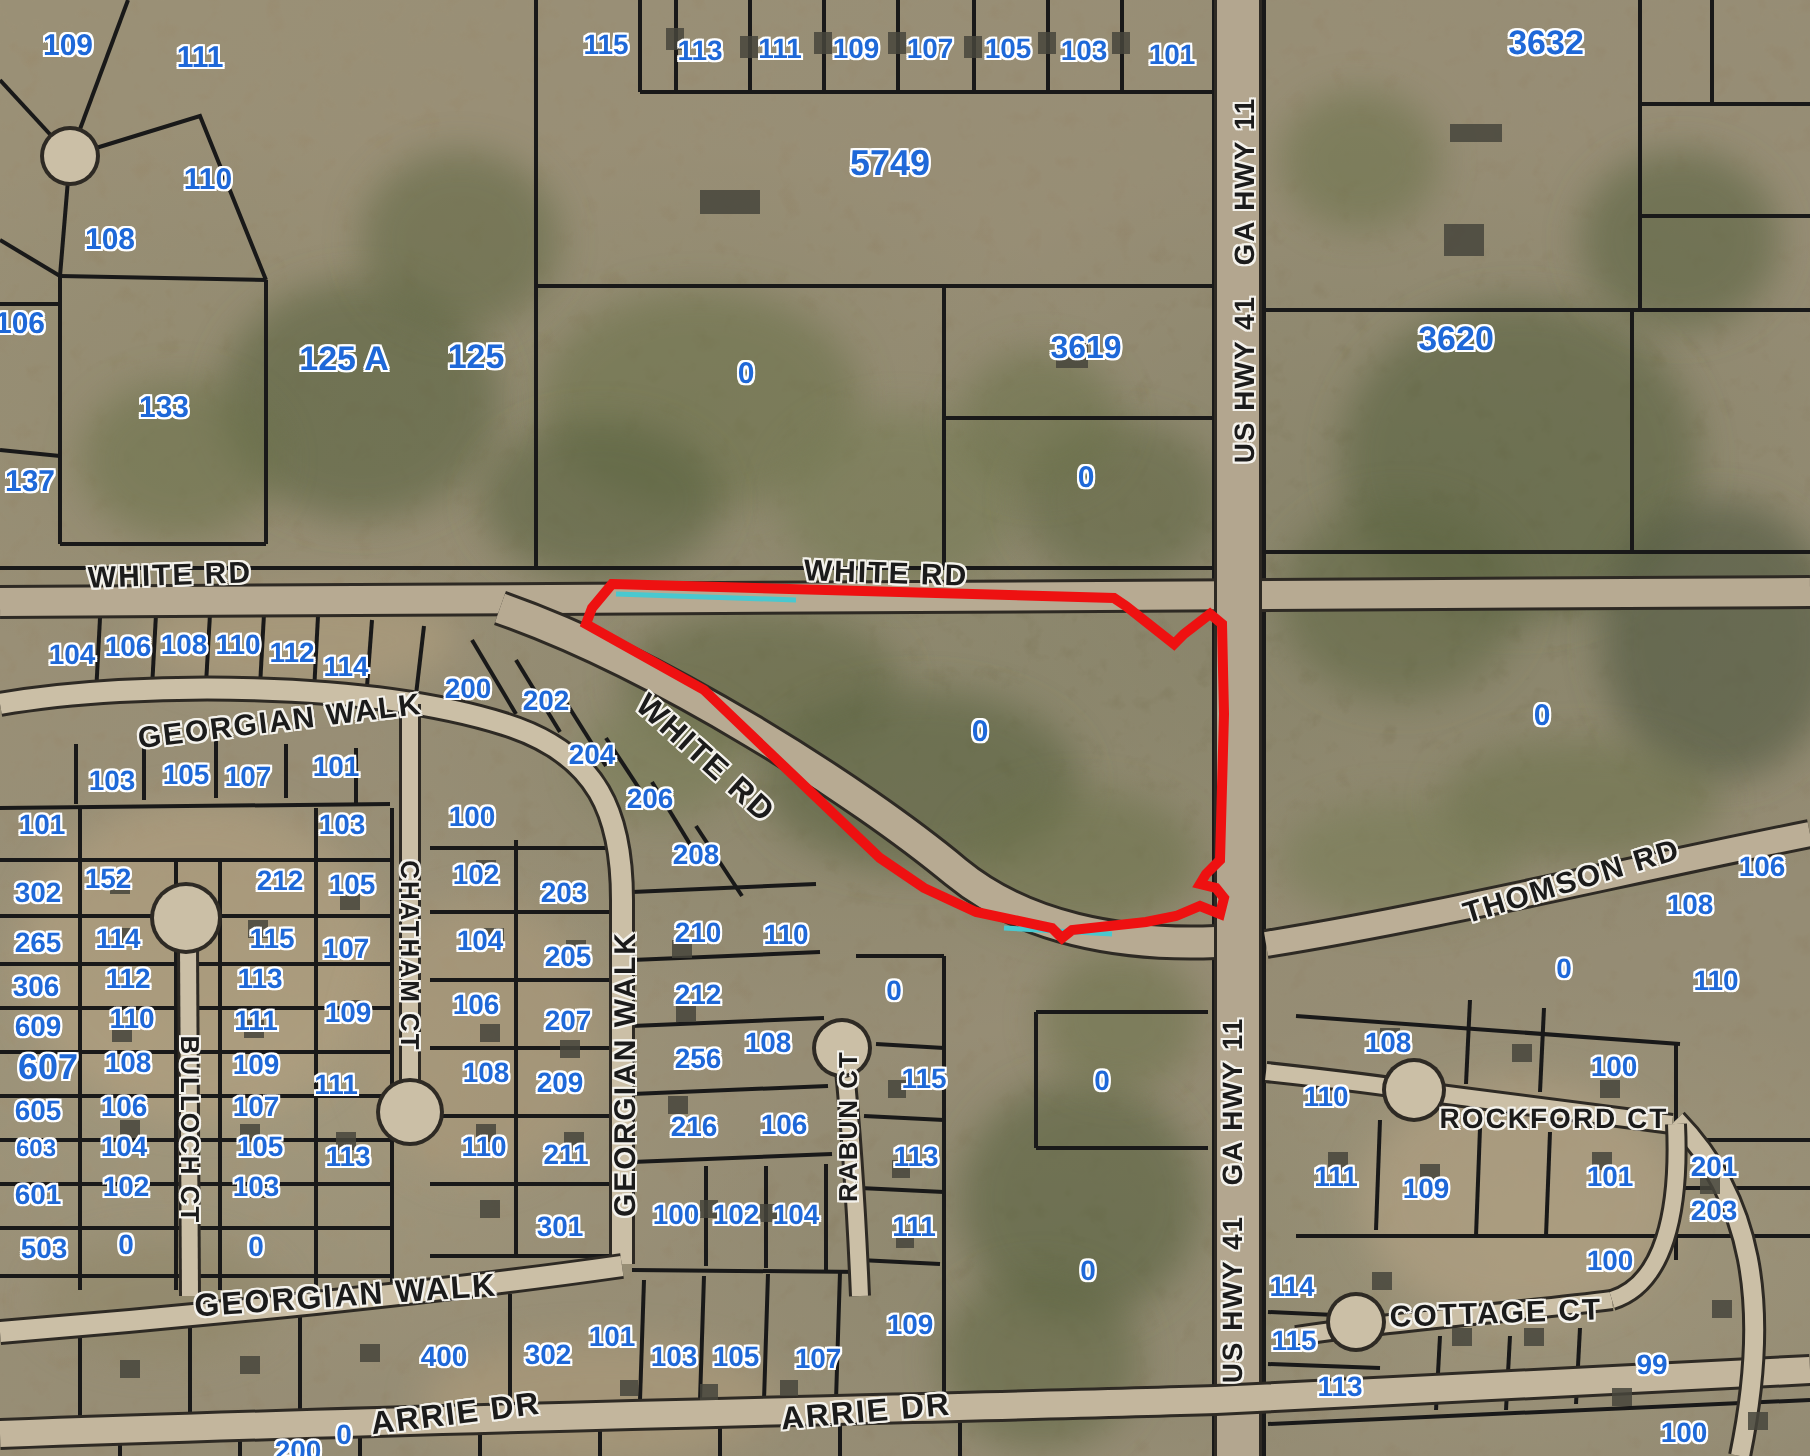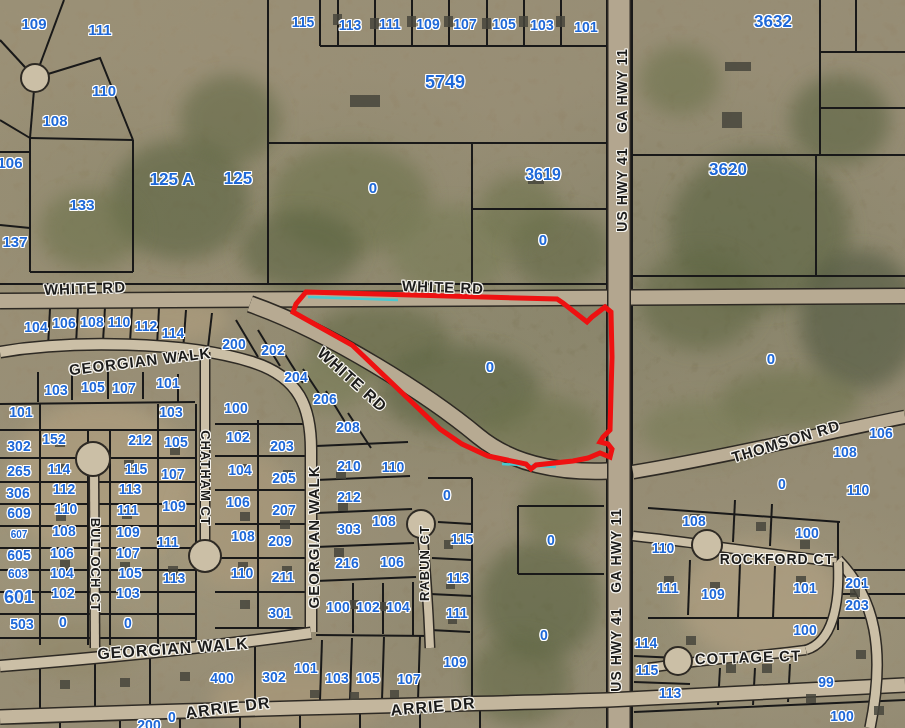--- a/index.html
+++ b/index.html
@@ -361,52 +361,52 @@
       <div class="lbl parcel-lbl" style="left: 59px; top: 469px; font-size: 14px; transform: translate(-50%, -50%) rotate(0deg);">114</div>
       <div class="lbl parcel-lbl" style="left: 136px; top: 469px; font-size: 14px; transform: translate(-50%, -50%) rotate(0deg);">115</div>
       <div class="lbl parcel-lbl" style="left: 173px; top: 474px; font-size: 14px; transform: translate(-50%, -50%) rotate(0deg);">107</div>
       <div class="lbl parcel-lbl" style="left: 18px; top: 493px; font-size: 14px; transform: translate(-50%, -50%) rotate(0deg);">306</div>
       <div class="lbl parcel-lbl" style="left: 64px; top: 489px; font-size: 14px; transform: translate(-50%, -50%) rotate(0deg);">112</div>
       <div class="lbl parcel-lbl" style="left: 130px; top: 489px; font-size: 14px; transform: translate(-50%, -50%) rotate(0deg);">113</div>
       <div class="lbl parcel-lbl" style="left: 19px; top: 513px; font-size: 14px; transform: translate(-50%, -50%) rotate(0deg);">609</div>
       <div class="lbl parcel-lbl" style="left: 66px; top: 509px; font-size: 14px; transform: translate(-50%, -50%) rotate(0deg);">110</div>
       <div class="lbl parcel-lbl" style="left: 128px; top: 510px; font-size: 14px; transform: translate(-50%, -50%) rotate(0deg);">111</div>
       <div class="lbl parcel-lbl" style="left: 174px; top: 506px; font-size: 14px; transform: translate(-50%, -50%) rotate(0deg);">109</div>
-      <div class="lbl parcel-lbl" style="left: 19px; top: 534px; font-size: 10px; transform: translate(-50%, -50%) rotate(0deg);">607</div>
+      <div class="lbl parcel-lbl" style="left: 19px; top: 534px; font-size: 18px; transform: translate(-50%, -50%) rotate(0deg); padding-left: 10px;">607</div>
       <div class="lbl parcel-lbl" style="left: 64px; top: 531px; font-size: 14px; transform: translate(-50%, -50%) rotate(0deg);">108</div>
       <div class="lbl parcel-lbl" style="left: 128px; top: 532px; font-size: 14px; transform: translate(-50%, -50%) rotate(0deg);">109</div>
       <div class="lbl parcel-lbl" style="left: 168px; top: 542px; font-size: 14px; transform: translate(-50%, -50%) rotate(0deg);">111</div>
       <div class="lbl parcel-lbl" style="left: 19px; top: 555px; font-size: 14px; transform: translate(-50%, -50%) rotate(0deg);">605</div>
       <div class="lbl parcel-lbl" style="left: 62px; top: 553px; font-size: 14px; transform: translate(-50%, -50%) rotate(0deg);">106</div>
       <div class="lbl parcel-lbl" style="left: 128px; top: 553px; font-size: 14px; transform: translate(-50%, -50%) rotate(0deg);">107</div>
       <div class="lbl parcel-lbl" style="left: 174px; top: 578px; font-size: 14px; transform: translate(-50%, -50%) rotate(0deg);">113</div>
       <div class="lbl parcel-lbl" style="left: 18px; top: 574px; font-size: 12px; transform: translate(-50%, -50%) rotate(0deg);">603</div>
       <div class="lbl parcel-lbl" style="left: 62px; top: 573px; font-size: 14px; transform: translate(-50%, -50%) rotate(0deg);">104</div>
       <div class="lbl parcel-lbl" style="left: 130px; top: 573px; font-size: 14px; transform: translate(-50%, -50%) rotate(0deg);">105</div>
-      <div class="lbl parcel-lbl" style="left: 19px; top: 597px; font-size: 18px; transform: translate(-50%, -50%) rotate(0deg);">601</div>
+      <div class="lbl parcel-lbl" style="left: 19px; top: 597px; font-size: 14px; transform: translate(-50%, -50%) rotate(0deg);">601</div>
       <div class="lbl parcel-lbl" style="left: 63px; top: 593px; font-size: 14px; transform: translate(-50%, -50%) rotate(0deg);">102</div>
       <div class="lbl parcel-lbl" style="left: 128px; top: 593px; font-size: 14px; transform: translate(-50%, -50%) rotate(0deg);">103</div>
       <div class="lbl parcel-lbl" style="left: 22px; top: 624px; font-size: 14px; transform: translate(-50%, -50%) rotate(0deg);">503</div>
       <div class="lbl parcel-lbl" style="left: 63px; top: 622px; font-size: 14px; transform: translate(-50%, -50%) rotate(0deg);">0</div>
       <div class="lbl parcel-lbl" style="left: 128px; top: 623px; font-size: 14px; transform: translate(-50%, -50%) rotate(0deg);">0</div>
       <div class="lbl parcel-lbl" style="left: 236px; top: 408px; font-size: 14px; transform: translate(-50%, -50%) rotate(0deg);">100</div>
       <div class="lbl parcel-lbl" style="left: 238px; top: 437px; font-size: 14px; transform: translate(-50%, -50%) rotate(0deg);">102</div>
       <div class="lbl parcel-lbl" style="left: 282px; top: 446px; font-size: 14px; transform: translate(-50%, -50%) rotate(0deg);">203</div>
       <div class="lbl parcel-lbl" style="left: 240px; top: 470px; font-size: 14px; transform: translate(-50%, -50%) rotate(0deg);">104</div>
       <div class="lbl parcel-lbl" style="left: 284px; top: 478px; font-size: 14px; transform: translate(-50%, -50%) rotate(0deg);">205</div>
       <div class="lbl parcel-lbl" style="left: 238px; top: 502px; font-size: 14px; transform: translate(-50%, -50%) rotate(0deg);">106</div>
       <div class="lbl parcel-lbl" style="left: 284px; top: 510px; font-size: 14px; transform: translate(-50%, -50%) rotate(0deg);">207</div>
       <div class="lbl parcel-lbl" style="left: 243px; top: 536px; font-size: 14px; transform: translate(-50%, -50%) rotate(0deg);">108</div>
       <div class="lbl parcel-lbl" style="left: 280px; top: 541px; font-size: 14px; transform: translate(-50%, -50%) rotate(0deg);">209</div>
       <div class="lbl parcel-lbl" style="left: 242px; top: 573px; font-size: 14px; transform: translate(-50%, -50%) rotate(0deg);">110</div>
       <div class="lbl parcel-lbl" style="left: 283px; top: 577px; font-size: 14px; transform: translate(-50%, -50%) rotate(0deg);">211</div>
       <div class="lbl parcel-lbl" style="left: 280px; top: 613px; font-size: 14px; transform: translate(-50%, -50%) rotate(0deg);">301</div>
       <div class="lbl parcel-lbl" style="left: 349px; top: 466px; font-size: 14px; transform: translate(-50%, -50%) rotate(0deg);">210</div>
       <div class="lbl parcel-lbl" style="left: 349px; top: 497px; font-size: 14px; transform: translate(-50%, -50%) rotate(0deg);">212</div>
-      <div class="lbl parcel-lbl" style="left: 349px; top: 529px; font-size: 14px; transform: translate(-50%, -50%) rotate(0deg);">303</div>
+      <div class="lbl parcel-lbl" style="left: 349px; top: 529px; font-size: 14px; transform: translate(-50%, -50%) rotate(0deg);">256</div>
       <div class="lbl parcel-lbl" style="left: 347px; top: 563px; font-size: 14px; transform: translate(-50%, -50%) rotate(0deg);">216</div>
       <div class="lbl parcel-lbl" style="left: 393px; top: 467px; font-size: 14px; transform: translate(-50%, -50%) rotate(0deg);">110</div>
       <div class="lbl parcel-lbl" style="left: 384px; top: 521px; font-size: 14px; transform: translate(-50%, -50%) rotate(0deg);">108</div>
       <div class="lbl parcel-lbl" style="left: 392px; top: 562px; font-size: 14px; transform: translate(-50%, -50%) rotate(0deg);">106</div>
       <div class="lbl parcel-lbl" style="left: 338px; top: 607px; font-size: 14px; transform: translate(-50%, -50%) rotate(0deg);">100</div>
       <div class="lbl parcel-lbl" style="left: 368px; top: 607px; font-size: 14px; transform: translate(-50%, -50%) rotate(0deg);">102</div>
       <div class="lbl parcel-lbl" style="left: 398px; top: 607px; font-size: 14px; transform: translate(-50%, -50%) rotate(0deg);">104</div>
       <div class="lbl parcel-lbl" style="left: 447px; top: 495px; font-size: 14px; transform: translate(-50%, -50%) rotate(0deg);">0</div>
       <div class="lbl parcel-lbl" style="left: 462px; top: 539px; font-size: 14px; transform: translate(-50%, -50%) rotate(0deg);">115</div>
       <div class="lbl parcel-lbl" style="left: 458px; top: 578px; font-size: 14px; transform: translate(-50%, -50%) rotate(0deg);">113</div>

